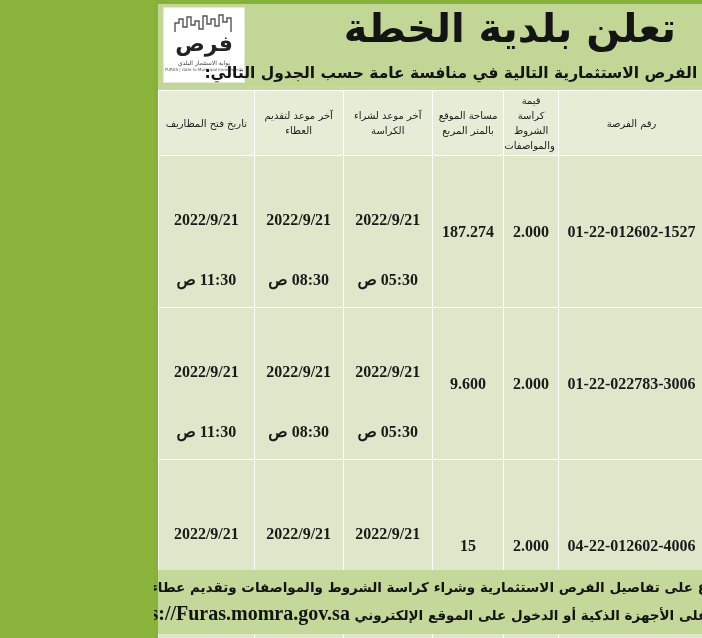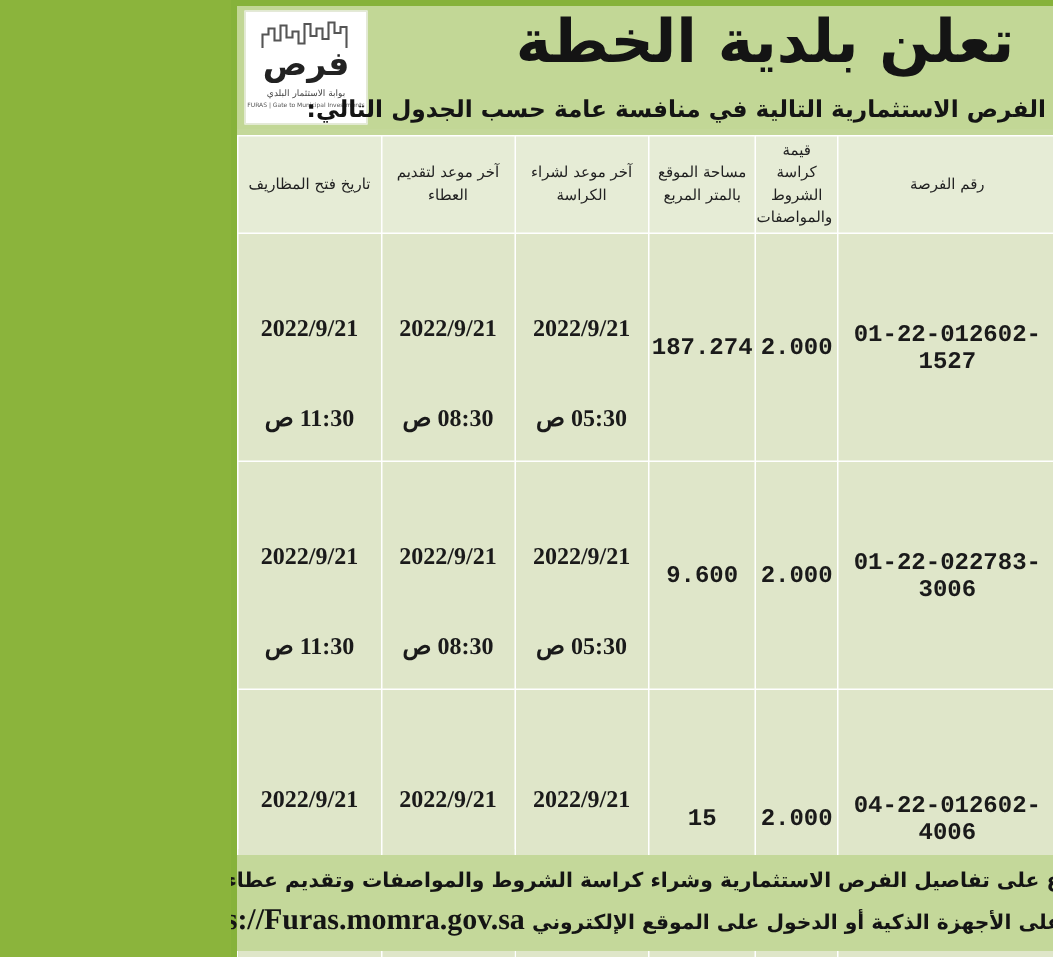--- a/index.html
+++ b/index.html
@@ -69,21 +69,21 @@
     td {
       background: #dfe6c9;
       font-family: "Liberation Serif", serif; font-weight: bold;
       font-size: 16px; color: #1a1a1a;
     }
     td.name {
       font-family: "DejaVu Sans", sans-serif; font-weight: bold; font-size: 14px;
       line-height: 21px; text-align: center; padding: 2px 6px;
     }
     td .d { display: block; line-height: 24px; margin-top: 36px; }
-    td.num { direction: ltr; font-family: Liberation Mono, monospace; }
+    td.num { direction: ltr; }
     .footer {
       position: absolute; left: 4px; top: 570px; width: 694px; height: 64px;
       background: #c4d89a;
       text-align: center;
       font-family: "DejaVu Sans", sans-serif; font-weight: bold; color: #141414;
     }
     .footer .l1 { font-size: 13.5px; line-height: 26px; padding-top: 4px; white-space: nowrap; }
     .footer .l2 { font-size: 13.5px; line-height: 26px; white-space: nowrap; }
     .footer .url { font-family: "Liberation Serif", serif; font-size: 20px; font-weight: bold; }
   </style>

